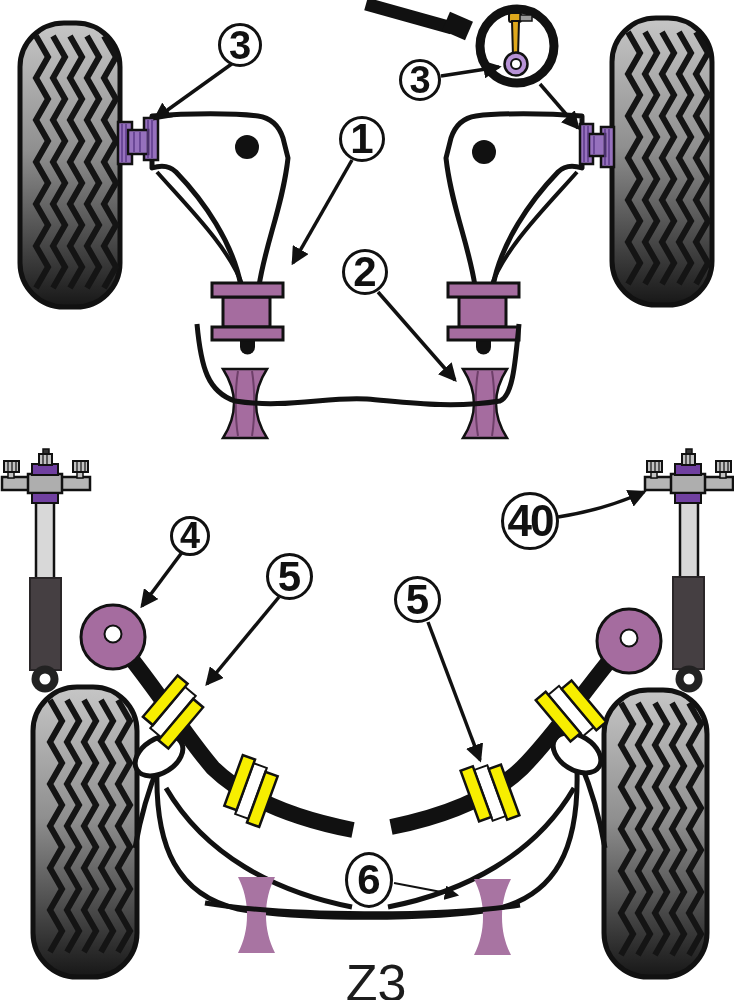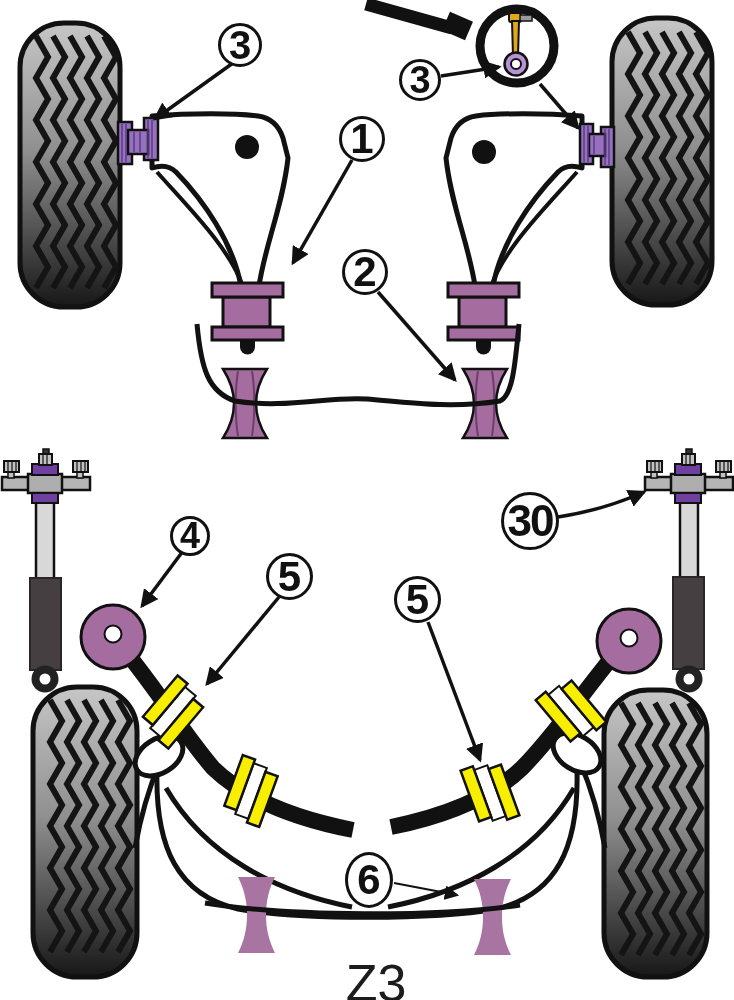--- a/index.html
+++ b/index.html
@@ -212,17 +212,17 @@
   <path d="M394,883 L457,895" stroke="#111" stroke-width="1.8" fill="none" marker-end="url(#ahSm)"></path>
 </svg>
 
 <div class="callout" style="left:339px;top:116px;width:46px;height:46px;font-size:42px">1</div>
 <div class="callout" style="left:342px;top:249px;width:46px;height:46px;font-size:42px">2</div>
 <div class="callout" style="left:218px;top:23px;width:44px;height:44px;font-size:40px">3</div>
 <div class="callout" style="left:399px;top:59px;width:42px;height:42px;font-size:38px">3</div>
 <div class="callout" style="left:170px;top:516px;width:40px;height:40px;font-size:36px">4</div>
 <div class="callout" style="left:266px;top:553px;width:47px;height:47px;font-size:42px">5</div>
 <div class="callout" style="left:394px;top:576px;width:47px;height:47px;font-size:42px">5</div>
-<div class="callout" style="left:501px;top:492px;width:58px;height:58px;font-size:44px;letter-spacing:-2px">30</div>
+<div class="callout" style="left:501px;top:492px;width:58px;height:58px;font-size:44px;letter-spacing:-2px">40</div>
 <div class="callout" style="left:345px;top:852px;width:48px;height:56px;font-size:42px;border-width:3px">6</div>
 
 <div class="model-label" style="left:326px;top:953px;width:100px;font-size:52px">Z3</div>
 </div>
 
 </body></html>

